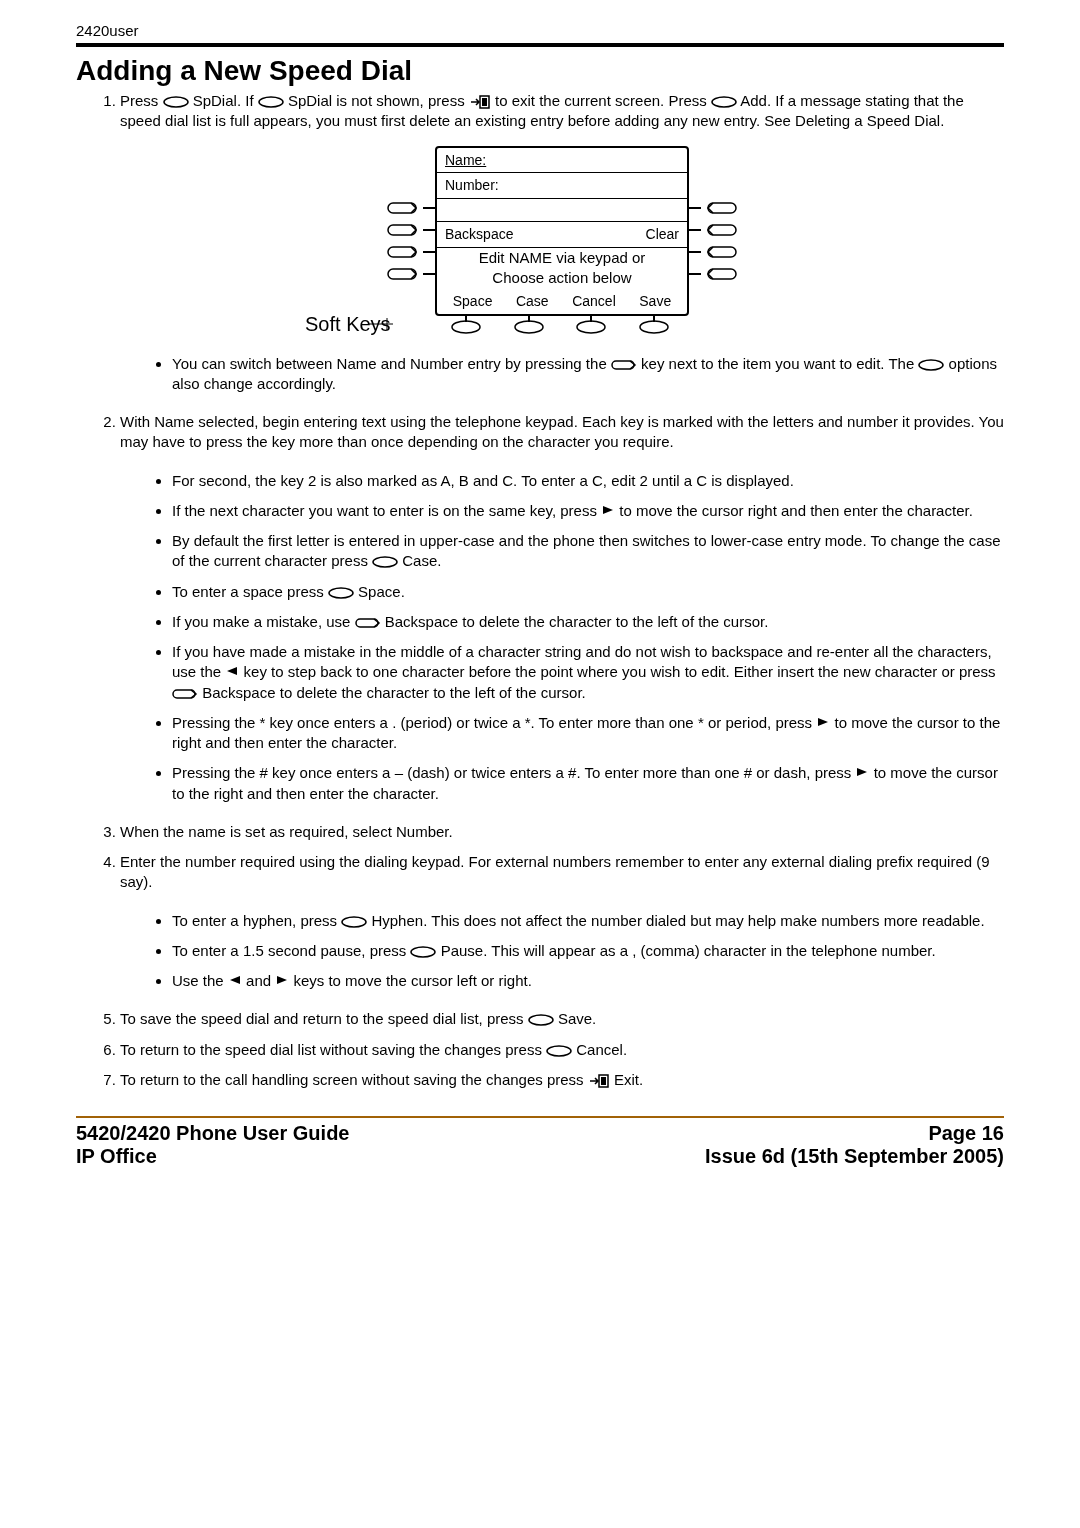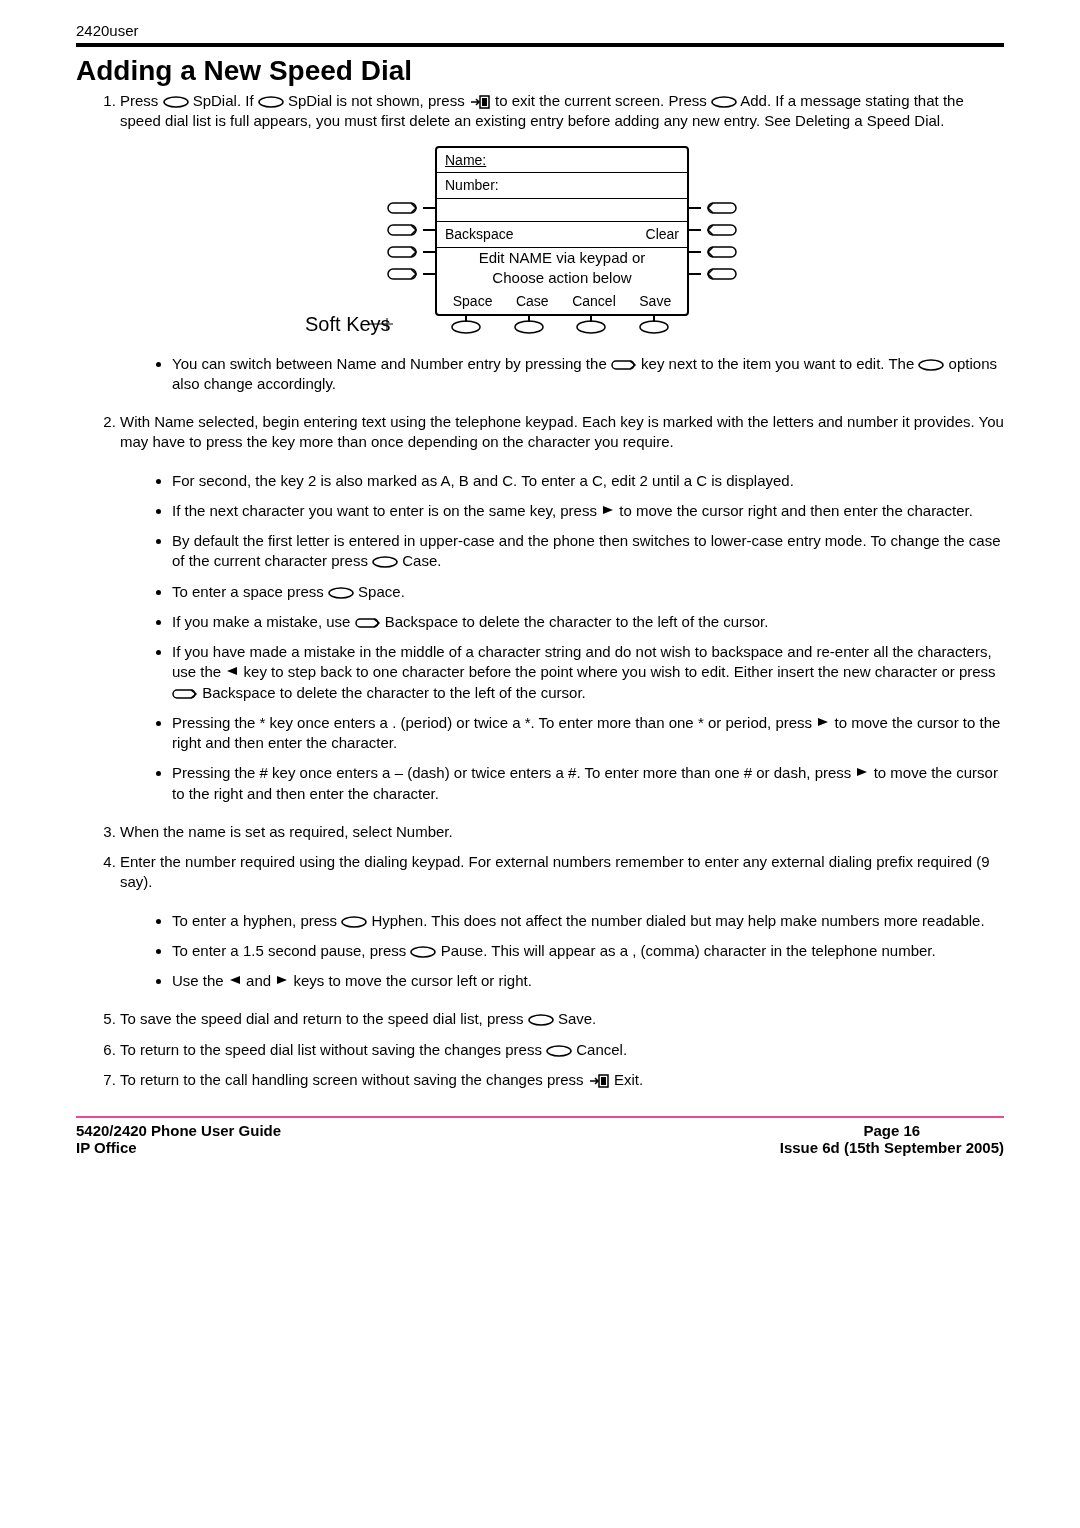--- a/index.html
+++ b/index.html
@@ -20,22 +20,22 @@
 .sline.blank{height:16px}
 .softrow{display:flex;justify-content:space-around;padding:3px 4px;font-size:14px}
 .softkeys-row{display:flex;justify-content:space-around;margin-top:2px;padding:0 0}
 .soft-label{position:absolute;left:-78px;bottom:-2px;font-size:20px}
 svg.btn{width:32px;height:16px;margin:2px 4px}
 svg.sbtn{width:32px;height:18px}
 .conn{display:inline-block;width:12px;height:2px;background:#000;vertical-align:middle}
 .btncell{display:flex;align-items:center;height:22px}
 .rbtncell{display:flex;align-items:center;height:22px}
 .top-screen{border:2px solid #000;border-radius:4px}
-.footer{display:flex;justify-content:space-between;border-top:2px solid #ec4899;margin-top:26px;padding-top:4px;font-weight:bold;font-size:15px}
-.footer .right{text-align:center}
+.footer{display:flex;justify-content:space-between;border-top:2px solid #a16207;margin-top:26px;padding-top:4px;font-weight:bold;font-size:20px}
+.footer .right{text-align:right}
 .icon-pill{display:inline-block;vertical-align:middle}
 .icon-exit{display:inline-block;vertical-align:middle}
 b{font-weight:normal}
 .underline{text-decoration:underline}
 </style>
 </head>
 <body>
 <div class="page">
 
 <div class="doc-header">2420user</div>

